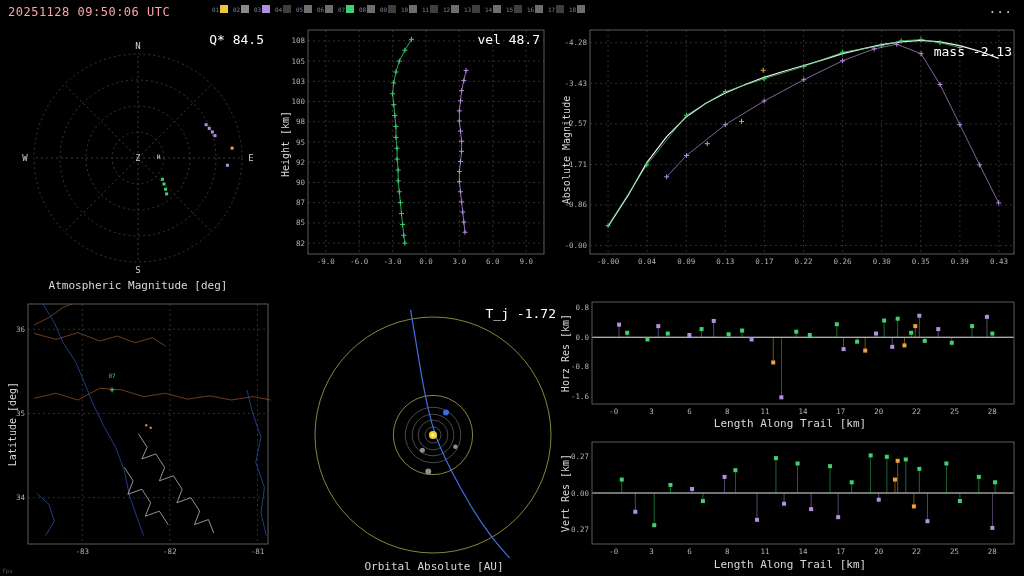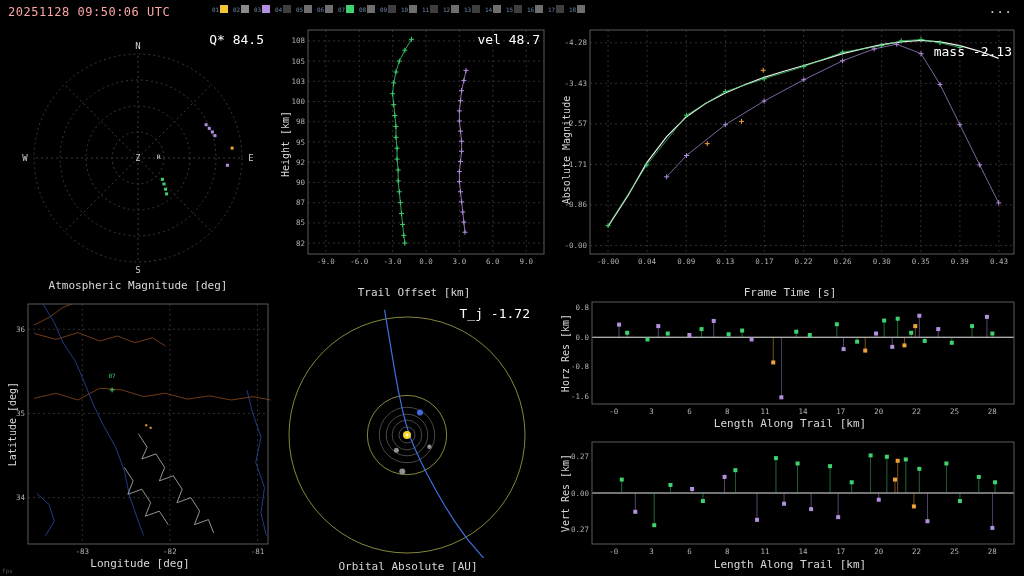--- a/index.html
+++ b/index.html
@@ -210,21 +210,20 @@
       <text x="29" y="80.05555555555554" font-size="7.5" fill="#b0b0b0" text-anchor="end" font-family="&quot;DejaVu Sans Mono&quot;,monospace">100</text>
       <text x="29" y="100.27777777777783" font-size="7.5" fill="#b0b0b0" text-anchor="end" font-family="&quot;DejaVu Sans Mono&quot;,monospace">98</text>
       <text x="29" y="120.5" font-size="7.5" fill="#b0b0b0" text-anchor="end" font-family="&quot;DejaVu Sans Mono&quot;,monospace">95</text>
       <text x="29" y="140.72222222222217" font-size="7.5" fill="#b0b0b0" text-anchor="end" font-family="&quot;DejaVu Sans Mono&quot;,monospace">92</text>
       <text x="29" y="160.94444444444446" font-size="7.5" fill="#b0b0b0" text-anchor="end" font-family="&quot;DejaVu Sans Mono&quot;,monospace">90</text>
       <text x="29" y="181.16666666666663" font-size="7.5" fill="#b0b0b0" text-anchor="end" font-family="&quot;DejaVu Sans Mono&quot;,monospace">87</text>
       <text x="29" y="201.3888888888889" font-size="7.5" fill="#b0b0b0" text-anchor="end" font-family="&quot;DejaVu Sans Mono&quot;,monospace">85</text>
       <text x="29" y="221.6111111111111" font-size="7.5" fill="#b0b0b0" text-anchor="end" font-family="&quot;DejaVu Sans Mono&quot;,monospace">82</text>
       <rect x="32" y="6" width="236" height="224" fill="none" stroke="#5a5a5a" stroke-width="1"></rect>
     </svg>
-  <div class="caption" style="top:262px">Trail Offset [km]</div>
 </div>
 
 <div class="panel" style="left:556px;top:24px;width:468px;height:280px">
   <div class="ylabel" style="left:10px;top:126px">Absolute Magnitude</div>
   <div class="stat" style="right:12px;top:20px">mass -2.13</div>
   <svg id="plot-mag" width="468" height="256">
       <line x1="52.04255319148936" x2="52.04255319148936" y1="6" y2="230" stroke="#2e2e2e" stroke-dasharray="2,3"></line>
       <line x1="91.10468085106382" x2="91.10468085106382" y1="6" y2="230" stroke="#2e2e2e" stroke-dasharray="2,3"></line>
       <line x1="130.25702127659574" x2="130.25702127659574" y1="6" y2="230" stroke="#2e2e2e" stroke-dasharray="2,3"></line>
       <line x1="169.3191489361702" x2="169.3191489361702" y1="6" y2="230" stroke="#2e2e2e" stroke-dasharray="2,3"></line>
@@ -284,21 +283,20 @@
       <text x="403.87234042553195" y="240" font-size="7.5" fill="#b0b0b0" text-anchor="middle" font-family="&quot;DejaVu Sans Mono&quot;,monospace">0.39</text>
       <text x="442.9344680851064" y="240" font-size="7.5" fill="#b0b0b0" text-anchor="middle" font-family="&quot;DejaVu Sans Mono&quot;,monospace">0.43</text>
       <text x="31" y="21.28646934460886" font-size="7.5" fill="#b0b0b0" text-anchor="end" font-family="&quot;DejaVu Sans Mono&quot;,monospace">-4.28</text>
       <text x="31" y="61.82431289640592" font-size="7.5" fill="#b0b0b0" text-anchor="end" font-family="&quot;DejaVu Sans Mono&quot;,monospace">-3.43</text>
       <text x="31" y="102.36215644820297" font-size="7.5" fill="#b0b0b0" text-anchor="end" font-family="&quot;DejaVu Sans Mono&quot;,monospace">-2.57</text>
       <text x="31" y="142.90000000000003" font-size="7.5" fill="#b0b0b0" text-anchor="end" font-family="&quot;DejaVu Sans Mono&quot;,monospace">-1.71</text>
       <text x="31" y="183.43784355179704" font-size="7.5" fill="#b0b0b0" text-anchor="end" font-family="&quot;DejaVu Sans Mono&quot;,monospace">-0.86</text>
       <text x="31" y="223.97568710359408" font-size="7.5" fill="#b0b0b0" text-anchor="end" font-family="&quot;DejaVu Sans Mono&quot;,monospace">-0.00</text>
       <rect x="34" y="6" width="424" height="224" fill="none" stroke="#5a5a5a" stroke-width="1"></rect>
     </svg>
-  <div class="caption" style="top:262px">Frame Time [s]</div>
 </div>
 
 <div class="panel" style="left:4px;top:300px;width:272px;height:276px">
   <div class="ylabel" style="left:8px;top:124px">Latitude [deg]</div>
   <svg id="plot-map" width="272" height="260">
       <line x1="78.30656934306592" x2="78.30656934306592" y1="4" y2="244" stroke="#2e2e2e" stroke-dasharray="2,3"></line>
       <line x1="165.89781021897804" x2="165.89781021897804" y1="4" y2="244" stroke="#2e2e2e" stroke-dasharray="2,3"></line>
       <line x1="253.48905109489016" x2="253.48905109489016" y1="4" y2="244" stroke="#2e2e2e" stroke-dasharray="2,3"></line>
       <line x1="24" x2="264" y1="29.263157894736654" y2="29.263157894736654" stroke="#2e2e2e" stroke-dasharray="2,3"></line>
       <line x1="24" x2="264" y1="113.4736842105263" y2="113.4736842105263" stroke="#2e2e2e" stroke-dasharray="2,3"></line>
@@ -316,24 +314,23 @@
       <rect x="145.62773722627747" y="126.78947368421068" width="2" height="2" fill="#eda23b"></rect>
       <text x="108.08759124087634" y="78.1052631578945" font-size="6" fill="#3fd16f" text-anchor="middle" font-family="&quot;DejaVu Sans Mono&quot;,monospace">07</text>
       <text x="78.30656934306592" y="254" font-size="7.5" fill="#b0b0b0" text-anchor="middle" font-family="&quot;DejaVu Sans Mono&quot;,monospace">-83</text>
       <text x="165.89781021897804" y="254" font-size="7.5" fill="#b0b0b0" text-anchor="middle" font-family="&quot;DejaVu Sans Mono&quot;,monospace">-82</text>
       <text x="253.48905109489016" y="254" font-size="7.5" fill="#b0b0b0" text-anchor="middle" font-family="&quot;DejaVu Sans Mono&quot;,monospace">-81</text>
       <text x="21" y="31.763157894736654" font-size="7.5" fill="#b0b0b0" text-anchor="end" font-family="&quot;DejaVu Sans Mono&quot;,monospace">36</text>
       <text x="21" y="115.9736842105263" font-size="7.5" fill="#b0b0b0" text-anchor="end" font-family="&quot;DejaVu Sans Mono&quot;,monospace">35</text>
       <text x="21" y="200.18421052631595" font-size="7.5" fill="#b0b0b0" text-anchor="end" font-family="&quot;DejaVu Sans Mono&quot;,monospace">34</text>
       <rect x="24" y="4" width="240" height="240" fill="none" stroke="#5a5a5a" stroke-width="1"></rect>
     </svg>
-  <div class="caption" style="top:257px">Longitude [deg]</div>
-</div>
-
-<div class="panel" style="left:272px;top:300px;width:272px;height:276px">
+</div>
+
+<div class="panel" style="left:298px;top:300px;width:272px;height:276px">
   <div class="stat" style="right:14px;top:6px">T_j -1.72</div>
   <svg id="plot-orbit" width="272" height="258">
       <circle cx="135" cy="135" r="8.024000000000001" fill="none" stroke="#5a5a5a" stroke-width="0.8"></circle>
       <circle cx="135" cy="135" r="14.868" fill="none" stroke="#5a5a5a" stroke-width="0.8"></circle>
       <circle cx="135" cy="135" r="20.767999999999997" fill="none" stroke="#5a5a5a" stroke-width="0.8"></circle>
       <circle cx="135" cy="135" r="27.729999999999997" fill="none" stroke="#5a5a5a" stroke-width="0.8"></circle>
       <circle cx="135" cy="135" r="39.648" fill="none" stroke="#a8a84a" stroke-width="0.8"></circle>
       <circle cx="135" cy="135" r="118" fill="none" stroke="#a8a84a" stroke-width="0.8"></circle>
       <polyline points="112.58,9.919999999999987 116.12,31.159999999999997 119.66,52.400000000000006 123.2,73.64 126.74,92.52000000000001 130.28,109.03999999999999 133.82,123.2 137.36,135 142.08,146.8 147.98,159.78 155.06,173.94 163.32,189.28 172.76,205.8 183.38,222.32 195.18,238.84 208.16,254.18 219.95999999999998,267.16" fill="none" stroke="#3f6fe0" stroke-width="1.2"></polyline>
       <circle cx="147.98" cy="112.58" r="3" fill="#4169e1"></circle>

